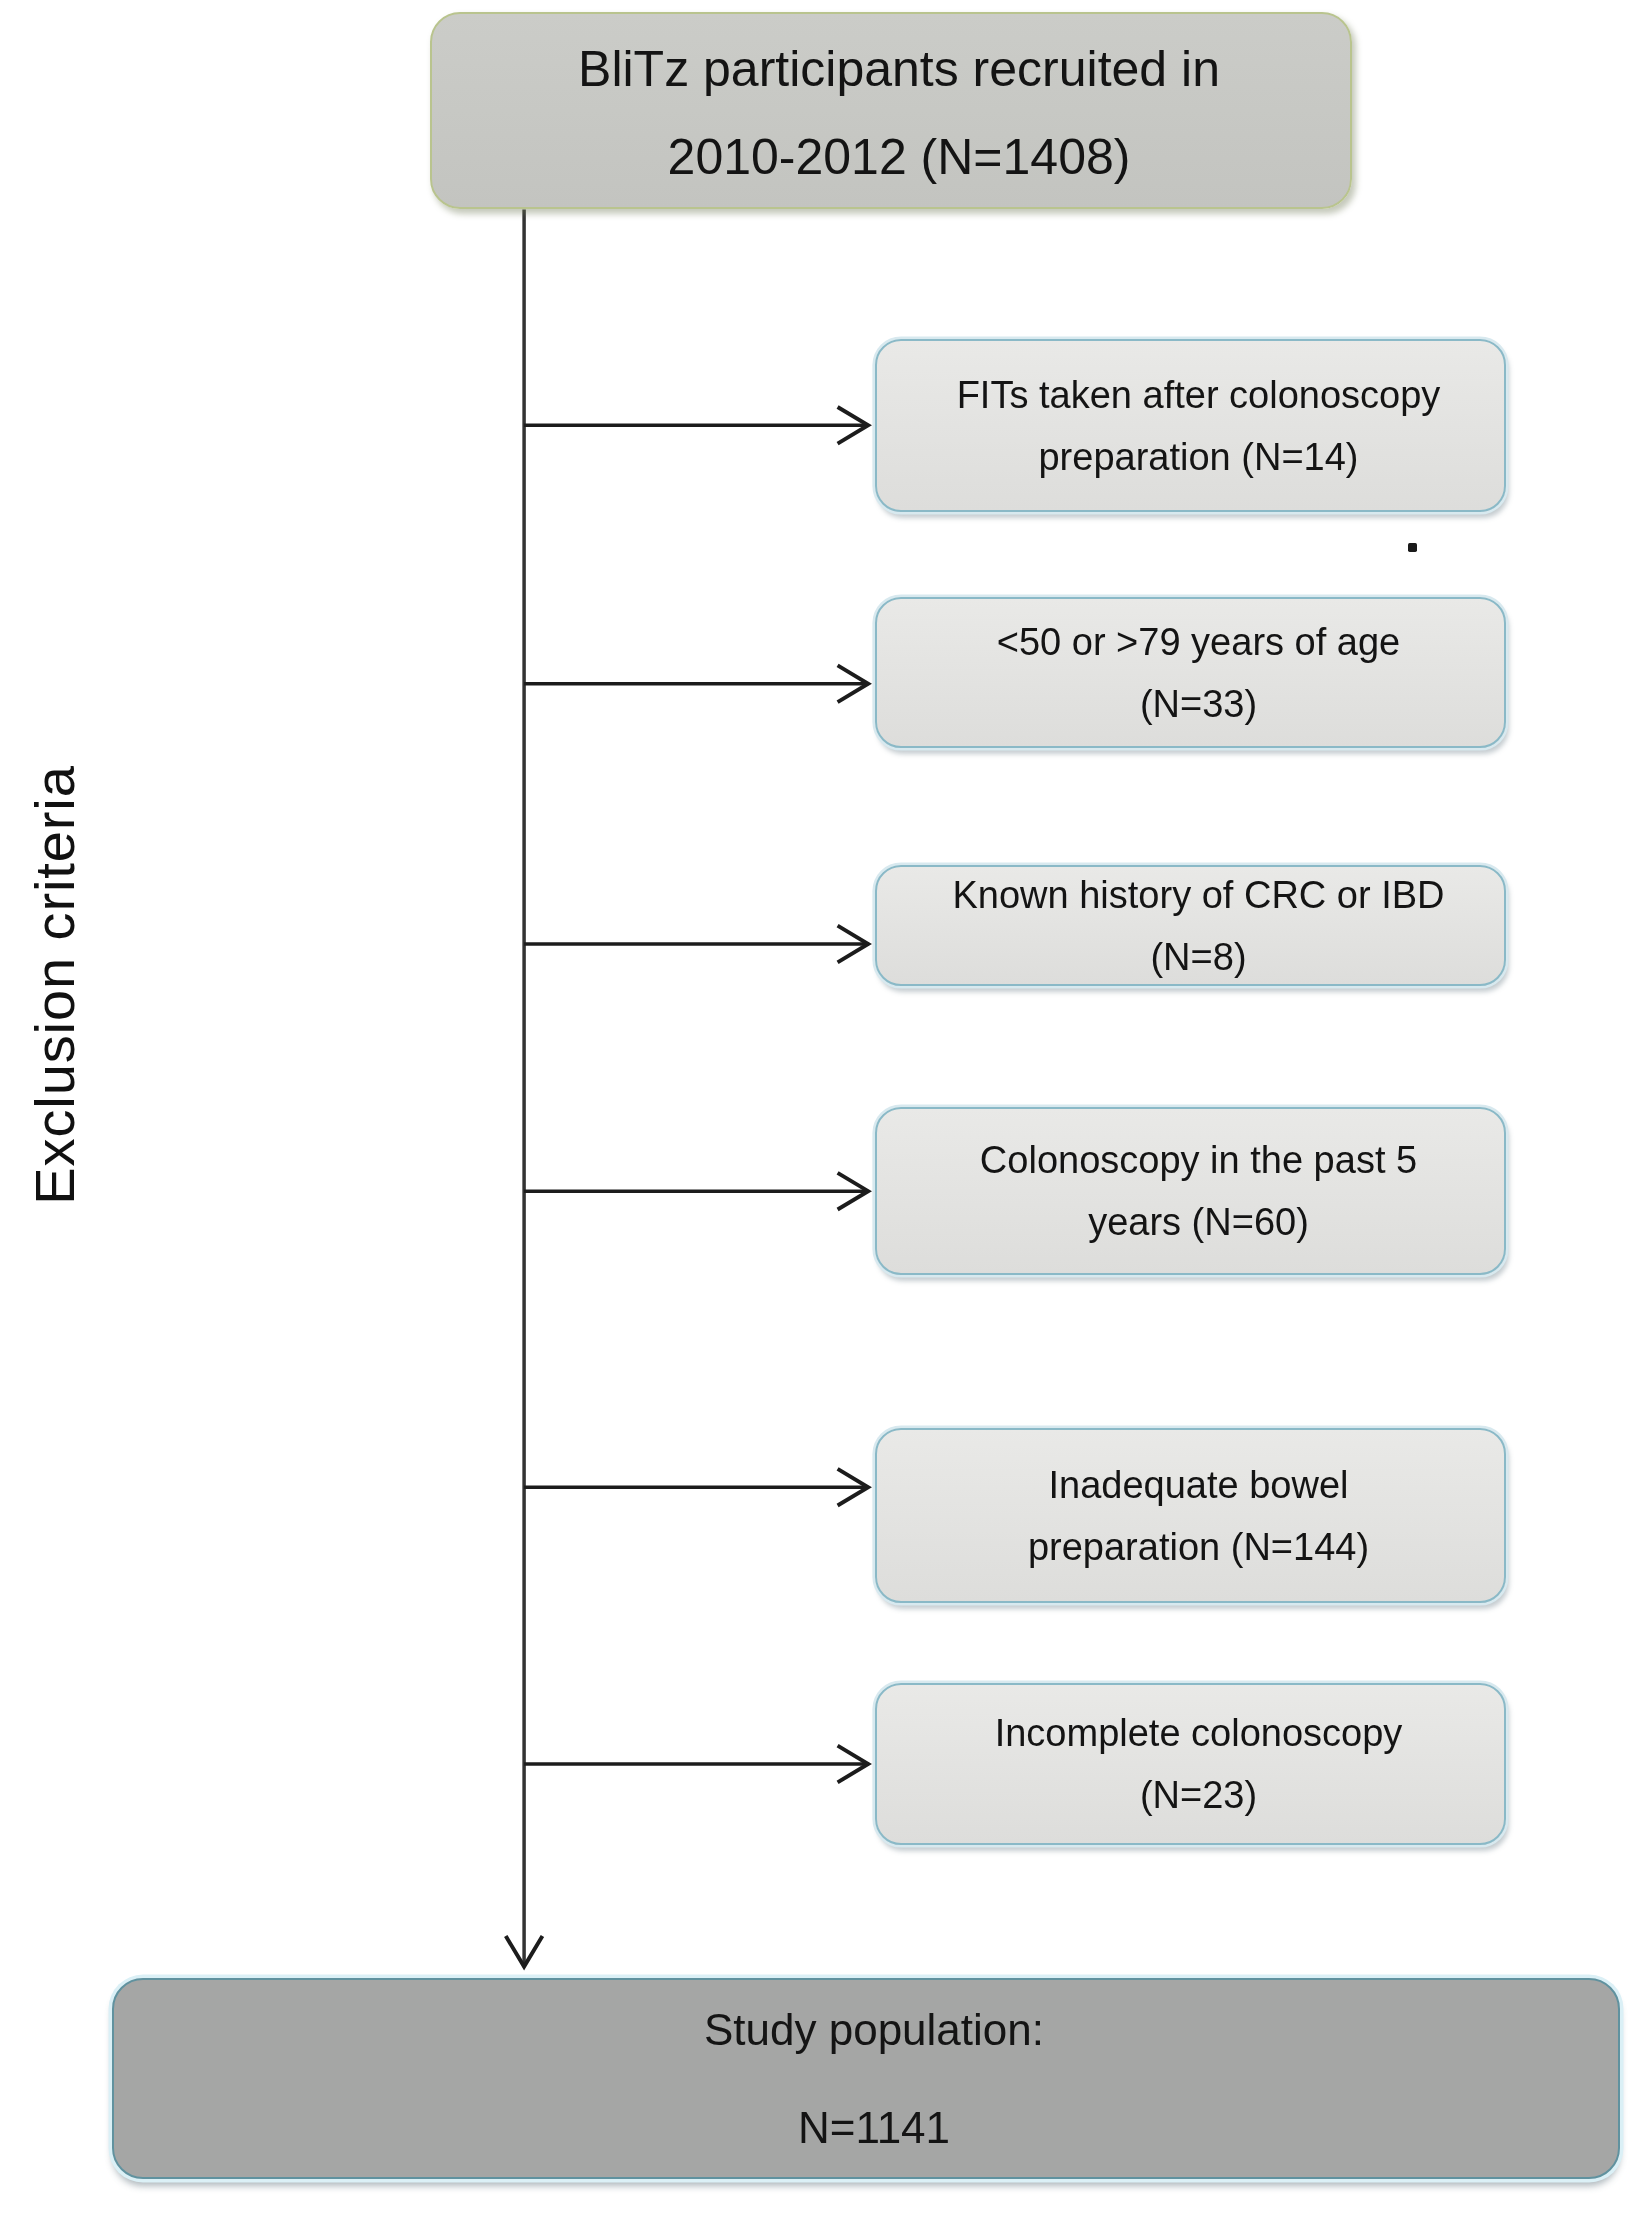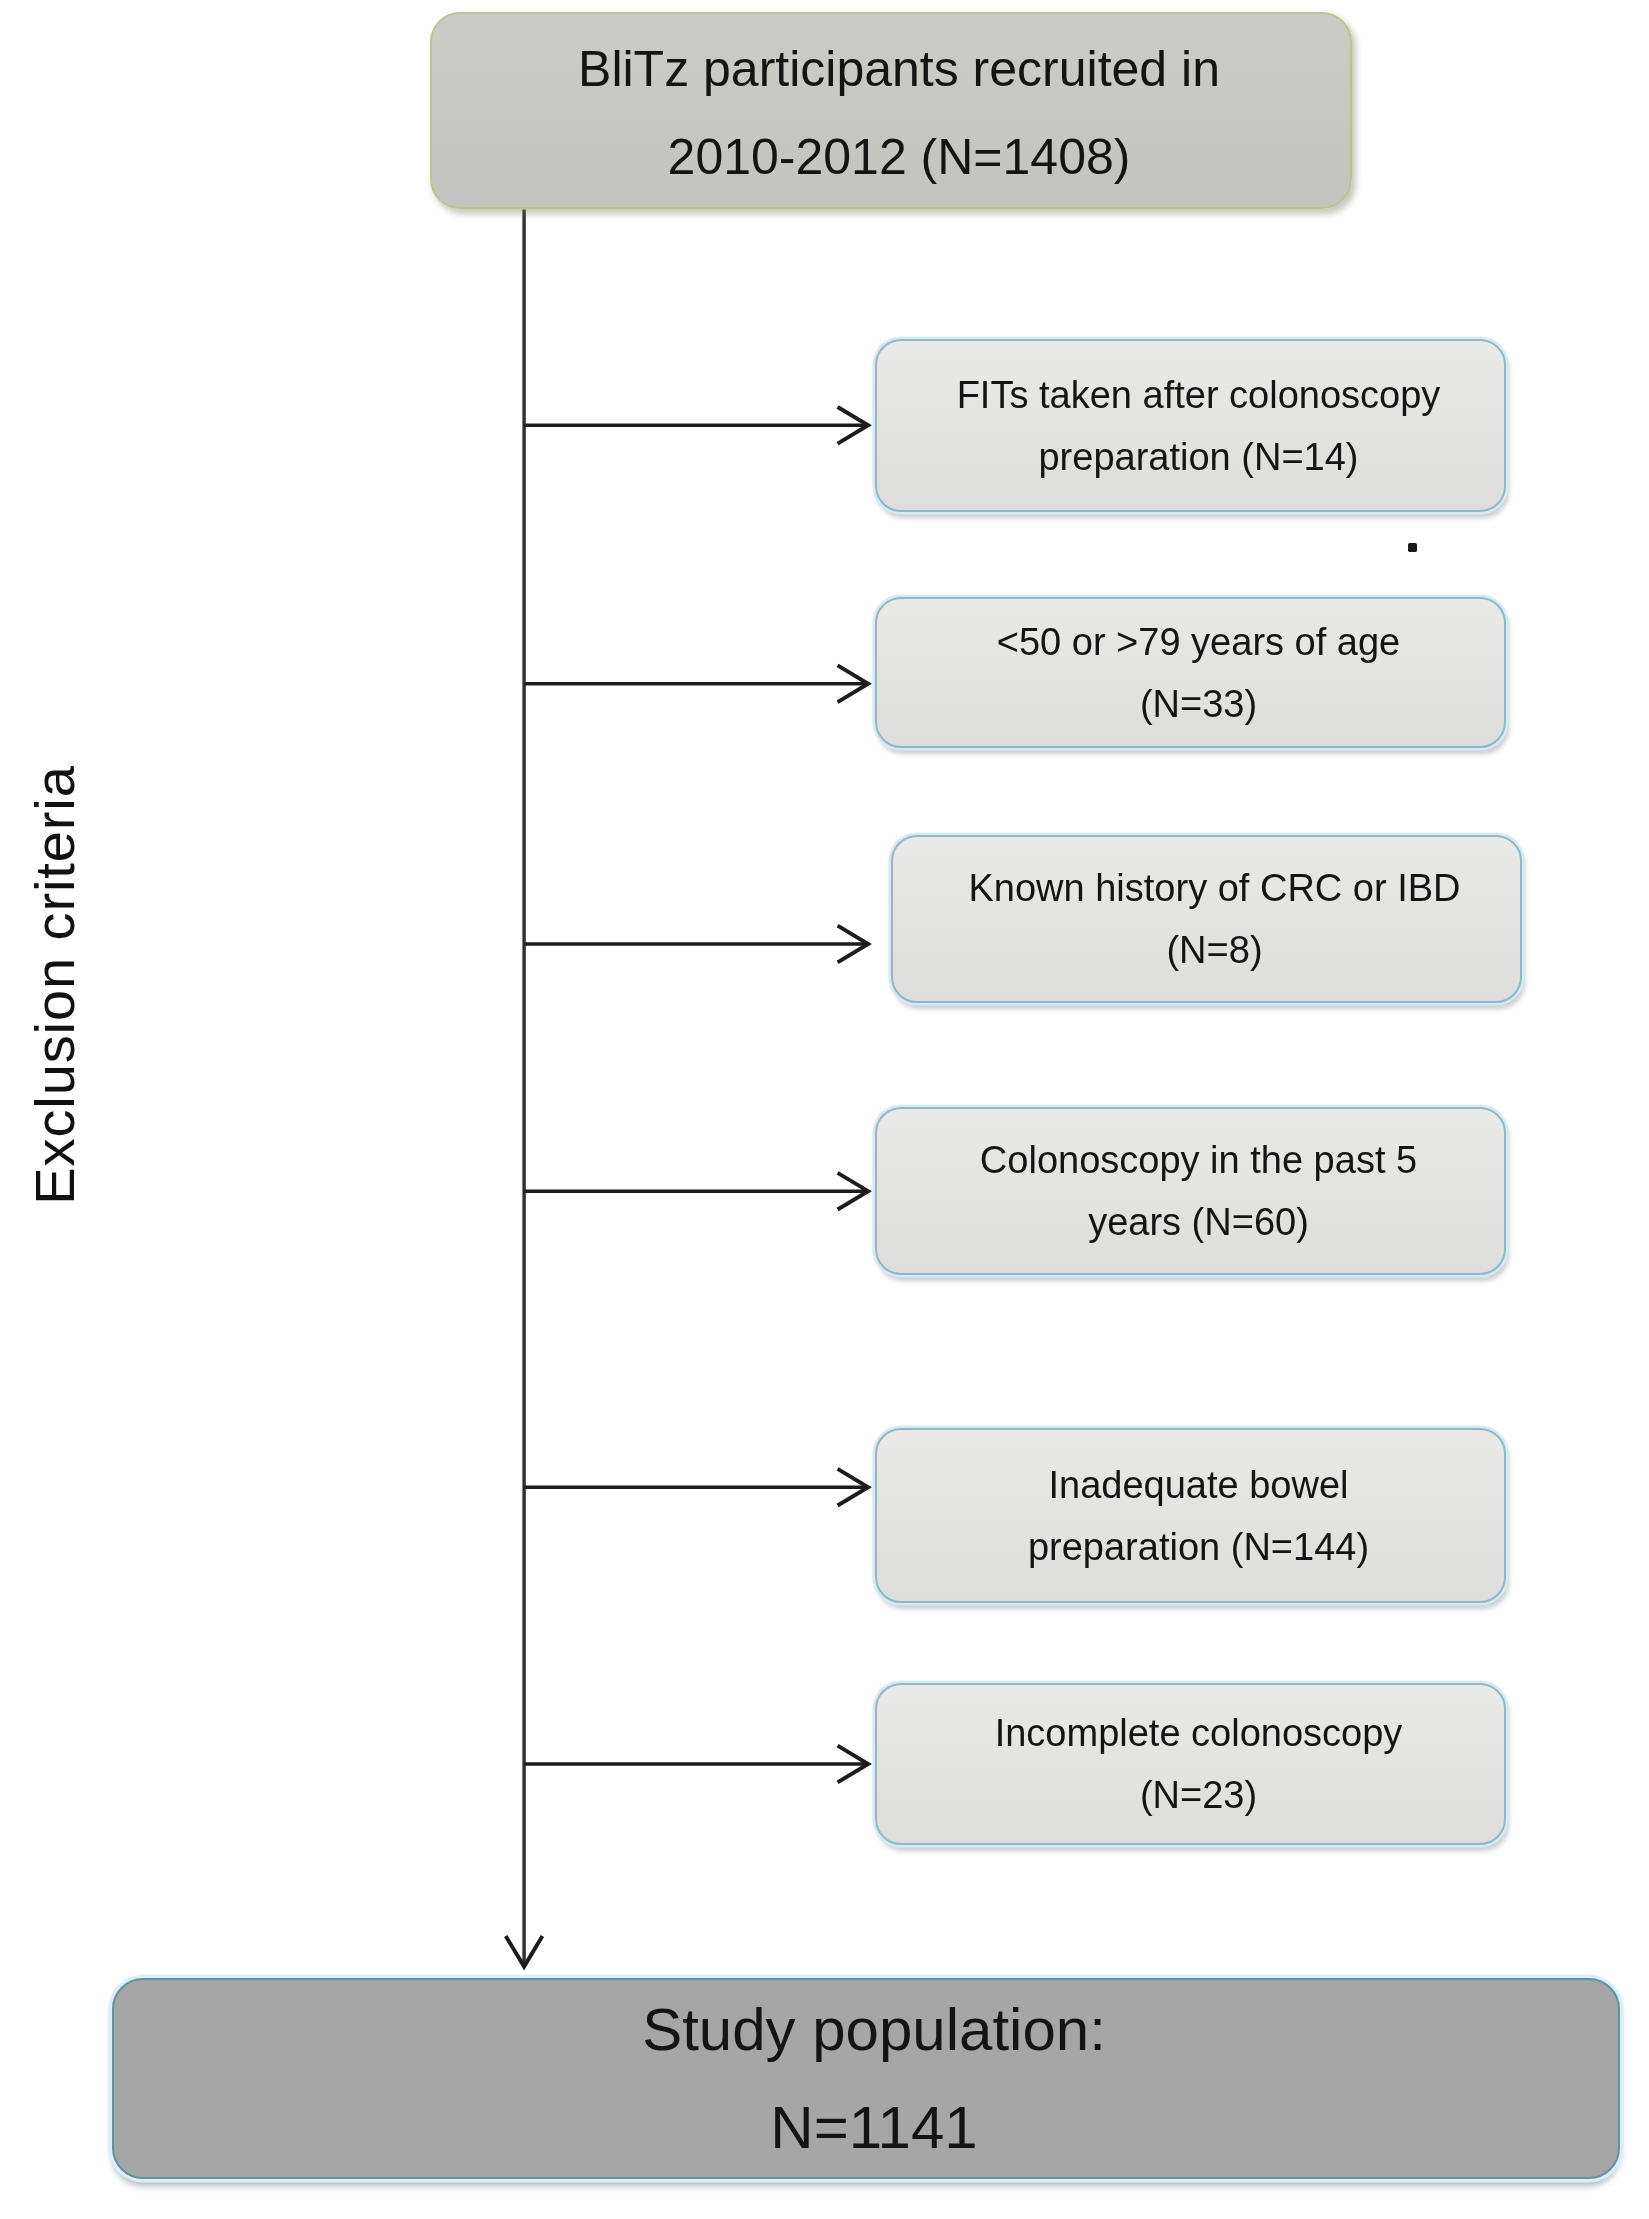--- a/index.html
+++ b/index.html
@@ -49,32 +49,32 @@
     width: 631px;
     background: linear-gradient(#e9e9e7, #dddddb);
     border: 2.6px solid #8ab9c7;
     border-radius: 26px;
     box-shadow: 0 0 0 2.6px #d8e9ef, 2.6px 5.2px 5.2px rgba(90, 110, 120, 0.35);
     font-size: 38px;
     line-height: 62px;
   }
   .excl-1 { top: 339px;  height: 173px; }
   .excl-2 { top: 597px;  height: 151px; }
-  .excl-3 { top: 835px;  height: 168px; margin-left: 16px; }
+  .excl-3 { top: 865px;  height: 121px; }
   .excl-4 { top: 1107px; height: 168px; }
   .excl-5 { top: 1400px; height: 175px; margin-top: 28px; }
   .excl-6 { top: 1683px; height: 162px; }
   .bottom-box {
     left: 112px; top: 1978px;
     width: 1508px; height: 201px;
     background: #a5a6a5;
     border: 2.6px solid #60929f;
     border-radius: 31px;
     box-shadow: 0 0 0 3.5px #dbf0f6, 0 6.1px 7px rgba(80, 100, 110, 0.45);
-    font-size: 60px;
+    font-size: 44px;
     line-height: 98px;
   }
   .side-label {
     position: absolute;
     left: 54px; top: 985px;
     transform: translate(-50%, -50%) rotate(-90deg);
     transform-origin: center center;
     white-space: nowrap;
     font-size: 56px;
     letter-spacing: 0.9px;

